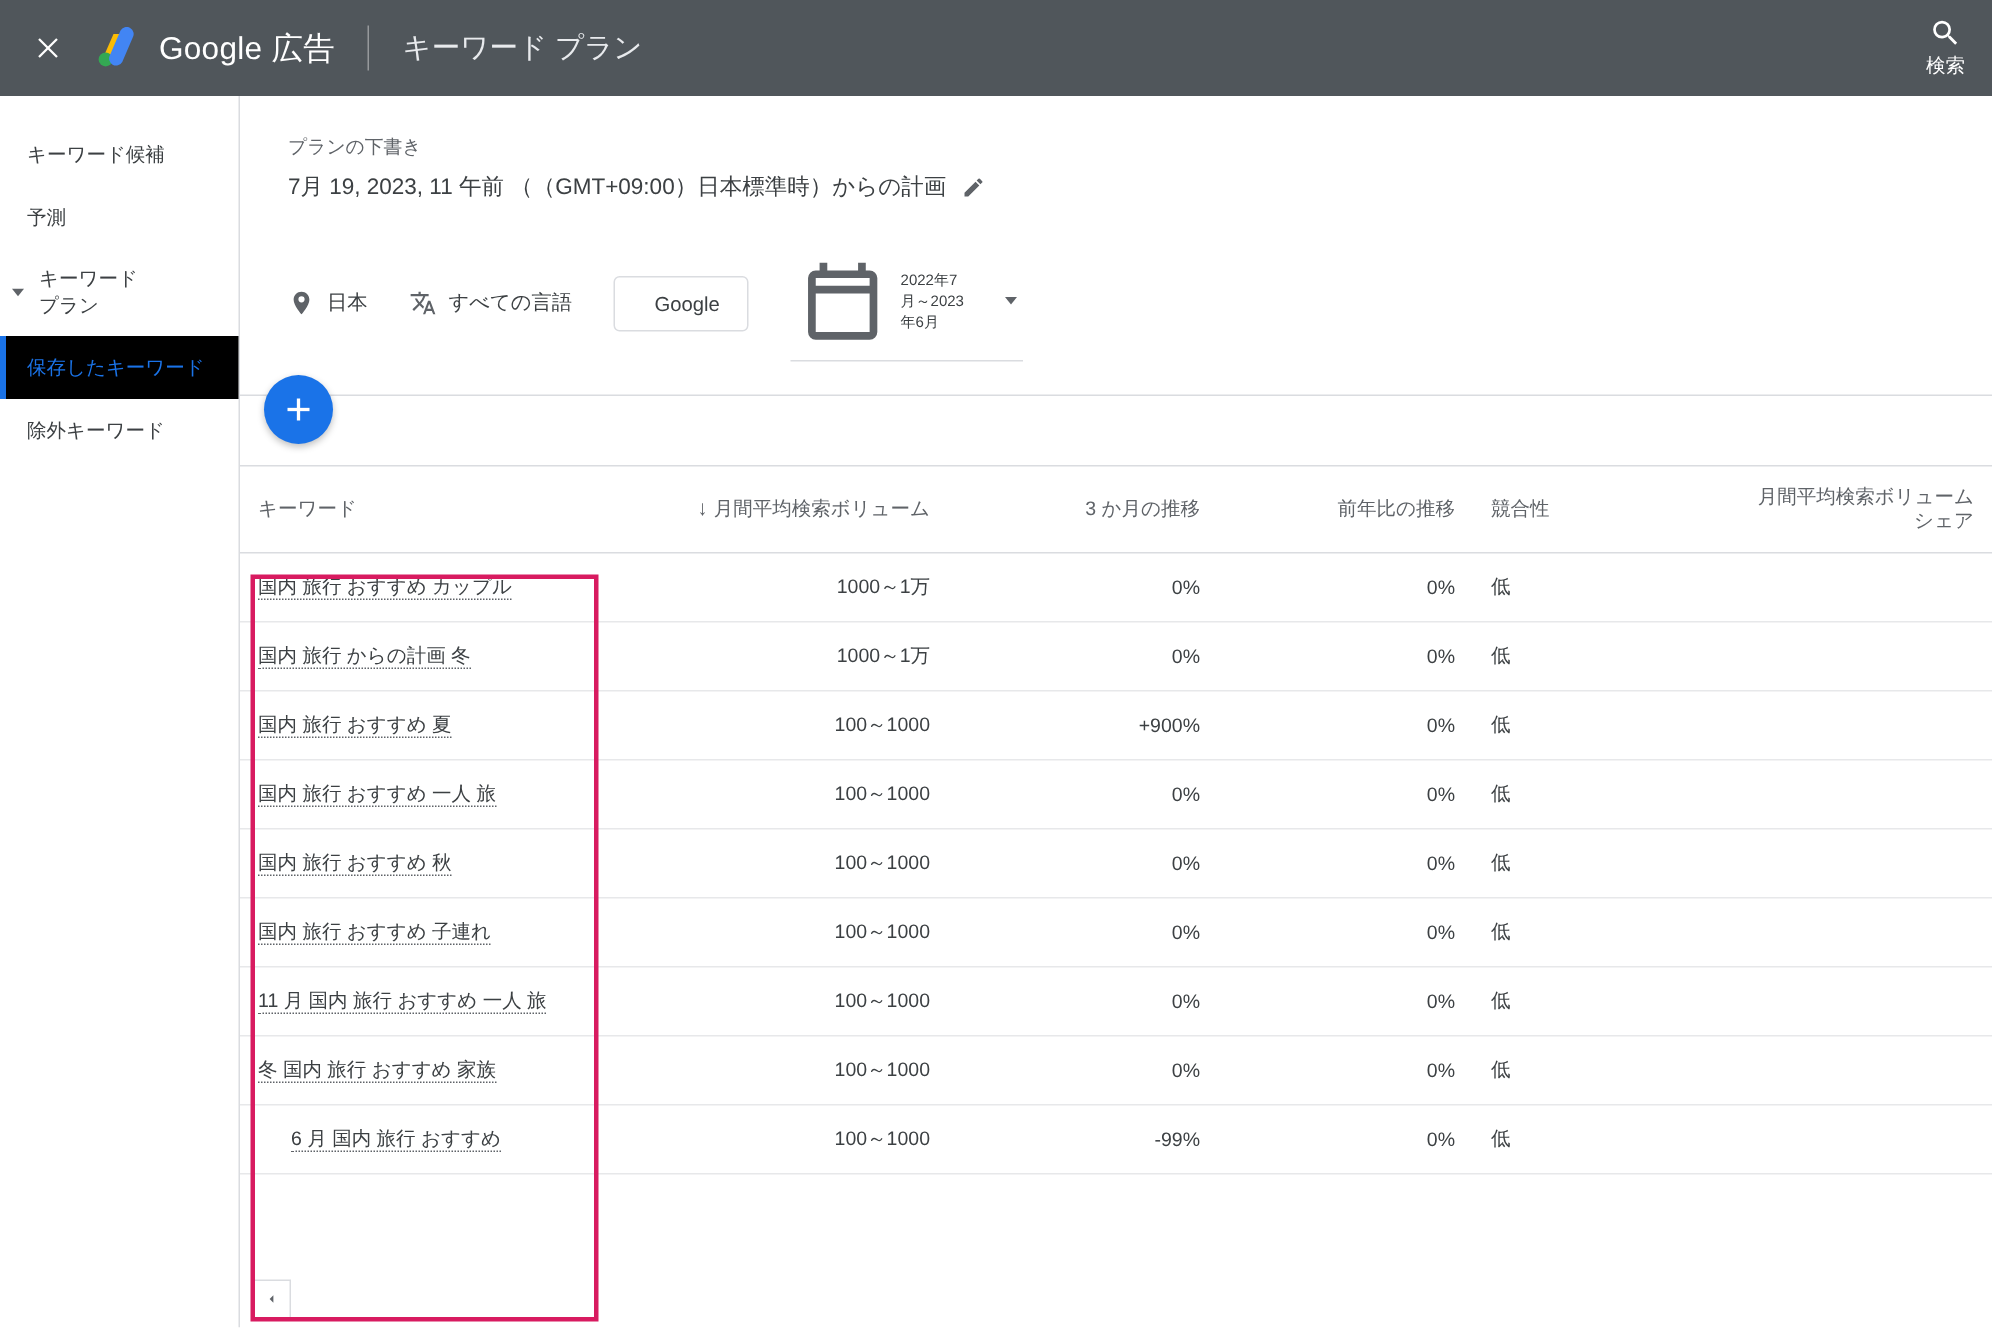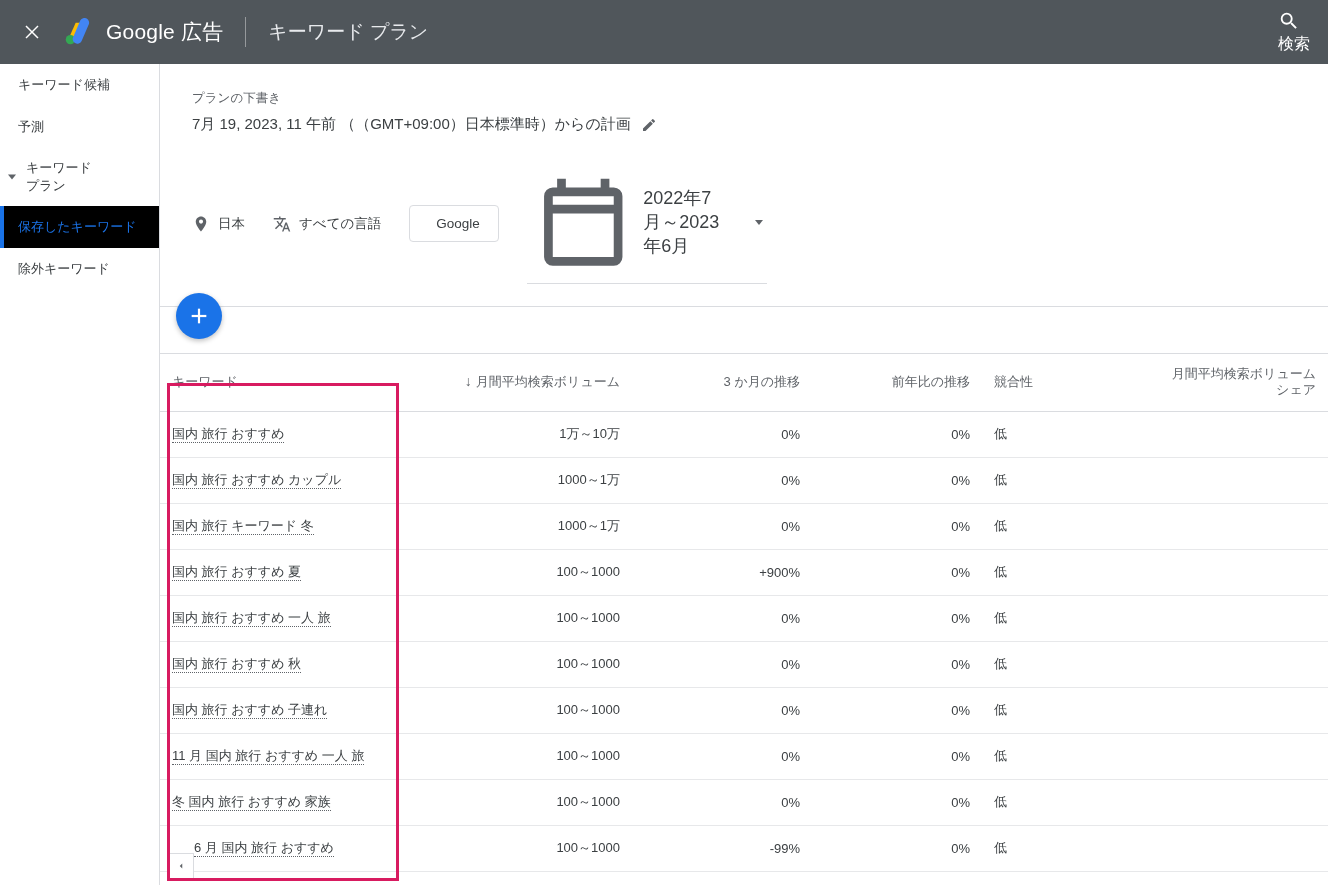--- a/index.html
+++ b/index.html
@@ -30,31 +30,32 @@
   .header .close-btn svg { width: 18px; height: 18px; stroke: #fff; stroke-width: 2; }
   .ads-logo {
     width: 28px; height: 28px; margin-right: 14px; position: relative;
   }
   .ads-logo svg { width: 28px; height: 28px; }
   .brand-text { font-size: 21px; font-weight: 400; letter-spacing: .2px; margin-right: 22px; }
   .brand-text strong { font-weight: 500; }
   .divider-v { width: 1px; height: 30px; background: rgba(255,255,255,.4); margin-right: 22px; }
   .page-title { font-size: 19px; font-weight: 400; color: #e8eaed; }
   .header .spacer { flex: 1; }
-  .search-btn { display: flex; flex-direction: column; cursor: pointer; font-size: 16px; color: #fff; gap:2px;}
+  .search-btn { display: flex; flex-direction: column; align-items: center; cursor: pointer; font-size: 13px; color: #fff; gap:2px;}
   .search-btn svg { width: 22px; height: 22px; fill: #fff; }
 
   
   .main { display: flex; height: calc(885px - 64px); }
 
   
   .sidebar {
     width: 160px;
     flex: 0 0 160px;
     border-right: 1px solid #dadce0;
+    padding-top: 18px;
     background: #fff;
     position: relative;
   }
   .nav-item {
     display: flex;
     align-items: center;
     padding: 12px 16px 12px 18px;
     font-size: 13px;
     color: #3c4043;
     cursor: pointer;
@@ -93,21 +94,21 @@
   .filter-chip svg { width: 18px; height: 18px; fill: #5f6368; }
   .filter-outlined {
     border: 1px solid #dadce0;
     border-radius: 4px;
     padding: 10px 18px;
     display: flex; align-items: center; gap: 8px;
     font-size: 13.5px; color: #3c4043;
   }
   .filter-date {
     display: flex; align-items: center; gap: 8px;
-    font-size: 18px; color: #3c4043;
+    font-size: 10px; color: #3c4043;
     border-bottom: 1px solid #dadce0;
     padding: 6px 4px 8px;
   }
   .filter-date .dd {
     width: 0; height: 0;
     border-left: 4px solid transparent;
     border-right: 4px solid transparent;
     border-top: 5px solid #5f6368;
     margin-left: 18px;
   }
@@ -305,37 +306,29 @@
             <th class="col-vol"><span class="sort-arrow">↓</span><span>月間平均検索ボリューム</span></th>
             <th class="col-3m"><span>3 か月の推移</span></th>
             <th class="col-yoy"><span>前年比の推移</span></th>
             <th class="col-comp"><span>競合性</span></th>
             <th class="col-imp" style="white-space:pre-line;"><span>月間平均検索ボリューム
 シェア</span></th>
           </tr>
         </thead>
         <tbody id="tbody">
             <tr>
-              <td class="col-kw"><span class="kw-link">国内 旅行 おすすめ</span></td>
-              <td class="col-vol">1万～10万</td>
-              <td class="col-3m">0%</td>
-              <td class="col-yoy">0%</td>
-              <td class="col-comp">低</td>
-              <td class="col-imp"></td>
-            </tr>
-            <tr>
               <td class="col-kw"><span class="kw-link">国内 旅行 おすすめ カップル</span></td>
               <td class="col-vol">1000～1万</td>
               <td class="col-3m">0%</td>
               <td class="col-yoy">0%</td>
               <td class="col-comp">低</td>
               <td class="col-imp"></td>
             </tr>
             <tr>
-              <td class="col-kw"><span class="kw-link">国内 旅行 キーワード 冬</span></td>
+              <td class="col-kw"><span class="kw-link">国内 旅行 からの計画 冬</span></td>
               <td class="col-vol">1000～1万</td>
               <td class="col-3m">0%</td>
               <td class="col-yoy">0%</td>
               <td class="col-comp">低</td>
               <td class="col-imp"></td>
             </tr>
             <tr>
               <td class="col-kw"><span class="kw-link">国内 旅行 おすすめ 夏</span></td>
               <td class="col-vol">100～1000</td>
               <td class="col-3m">+900%</td>

